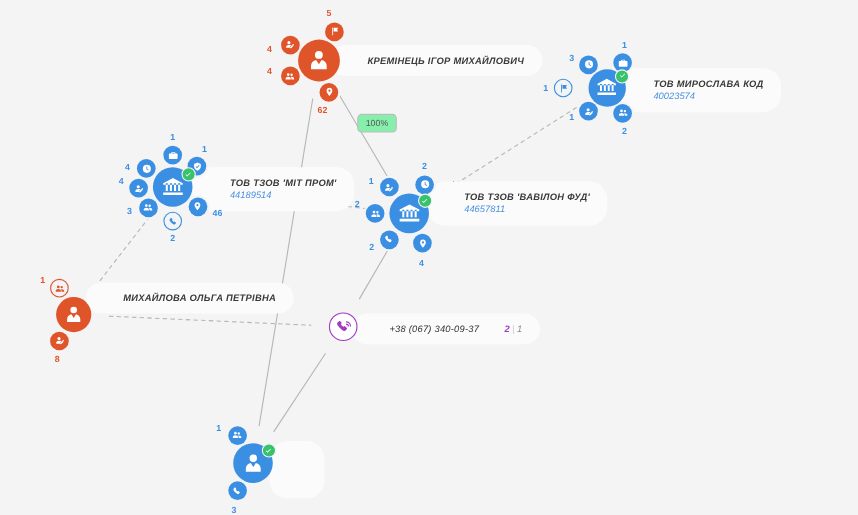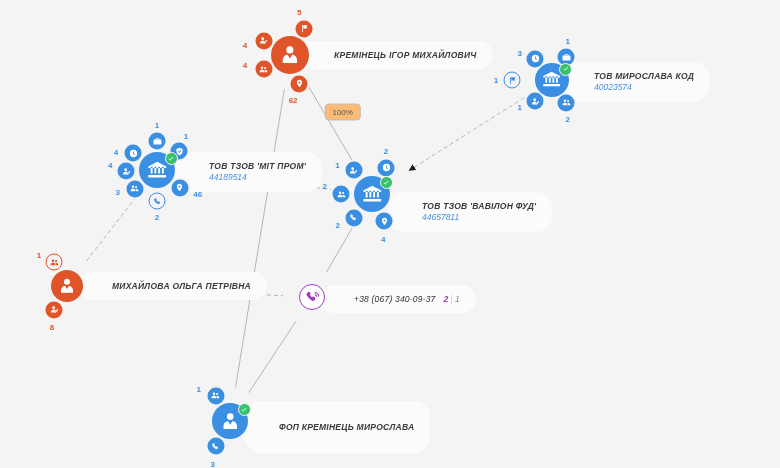--- a/index.html
+++ b/index.html
@@ -33,35 +33,35 @@
     box-shadow:0 0 0 0 rgba(0,0,0,0);
     font-style:italic;
   }
   .label.two{height:40px;border-radius:16px;}
   .label .name{
     font-size:8.5px;font-weight:bold;color:#3a3a3a;letter-spacing:.25px;
     line-height:11px;
   }
   .label .code{font-size:8.5px;color:#4a90e2;line-height:11px;font-weight:normal;}
   .label .phone{font-size:8.5px;color:#333;font-weight:normal;letter-spacing:.2px;}
-  .badge-pair{display:inline-block;margin-left:8px;text-align:right;}
+  .badge-pair{display:inline-block;margin-left:23px;text-align:right;}
   .badge-a{color:#a23bbf;font-weight:bold;}
   .badge-sep{color:#c9c9c9;margin:0 2px;}
   .badge-b{color:#8a8a8a;}
 
   .verified{
     position:absolute;width:11px;height:11px;border-radius:50%;
     background:#37c26b;border:1.5px solid #f4f4f4;z-index:8;
     display:flex;align-items:center;justify-content:center;
   }
   .verified svg{display:block;}
 
   .pct{
     position:absolute;transform:translate(-50%,-50%);
-    background:#fdba74;border:1px solid #bdbdbd;border-radius:4px;
+    background:#86efac;border:1px solid #bdbdbd;border-radius:4px;
     font-size:8px;color:#555;padding:3px 7px;z-index:9;
   }
 </style>
 </head>
 <body>
 
 <svg id="graph">
     <defs>
       <marker id="arrow" viewBox="0 0 10 10" refX="9" refY="5" markerWidth="7" markerHeight="7" orient="auto-start-reverse">
         <path d="M0 0 L10 5 L0 10 z" fill="#1a1a1a"></path>
@@ -234,21 +234,21 @@
         <path d="M7.4 4.2c-.5 0-1 .2-1.3.6L4.5 6.5c-.8.9-.9 2.2-.3 3.2 2 3.4 5 6.4 8.4 8.4 1 .6 2.3.5 3.2-.3l1.7-1.6c.7-.7.7-1.8 0-2.4l-2-1.8a1.5 1.5 0 0 0-2 0l-.8.7a17 17 0 0 1-3.5-3.5l.7-.8c.6-.6.6-1.5 0-2.1L8.5 4.6a1.5 1.5 0 0 0-1.1-.4Z"></path>
       </svg>
     </div>
     <div class="satnum" style="left: 337.815px; top: 224.78px; color: rgb(59, 143, 227);">2</div>
     <div class="sat" style="left: 384.202px; top: 221.406px; width: 17px; height: 17px; background: rgb(59, 143, 227); box-shadow: rgb(244, 244, 244) 0px 0px 0px 2px;">
       <svg width="10" height="10" viewBox="0 0 24 24" fill="#ffffff">
         <path d="M12 3.2c-3.5 0-6.3 2.8-6.3 6.3 0 4.7 6.3 11.3 6.3 11.3s6.3-6.6 6.3-11.3c0-3.5-2.8-6.3-6.3-6.3Zm0 8.6a2.4 2.4 0 1 1 0-4.8 2.4 2.4 0 0 1 0 4.8Z"></path>
       </svg>
     </div>
     <div class="satnum" style="left: 383.128px; top: 238.634px; color: rgb(59, 143, 227);">4</div>
-    <div class="label two" style="left: 388px; top: 192px;">
+    <div class="label two" style="left: 388px; top: 165px;">
       <div class="name">ТОВ ТЗОВ 'ВАВІЛОН ФУД'</div>
       <div class="code">44657811</div>
     </div>
     <div class="hub" style="left: 372px; top: 194px; width: 36px; height: 36px; background: rgb(59, 143, 227);">
       <svg width="22.5" height="22.5" viewBox="0 0 24 24" fill="#ffffff">
         <path d="M12 3 2.5 8v1.6h19V8L12 3Zm-7 5.2h2v7.3H5V8.2Zm4 0h2v7.3H9V8.2Zm4 0h2v7.3h-2V8.2Zm4 0h2v7.3h-2V8.2ZM2.5 17h19v2.6h-19V17Z"></path>
       </svg>
     </div>
     <div class="verified" style="left: 379.96px; top: 176.04px;">
       <svg width="8" height="8" viewBox="0 0 24 24" fill="#ffffff">
@@ -260,21 +260,21 @@
         <path d="M8.4 11a3 3 0 1 0 0-6 3 3 0 0 0 0 6Zm7.4 0a2.6 2.6 0 1 0 0-5.2 2.6 2.6 0 0 0 0 5.2ZM8.4 12.6c-3 0-5.6 1.6-5.6 3.9v2.1h11.2v-2.1c0-2.3-2.6-3.9-5.6-3.9Zm7.4.3c-.7 0-1.4.1-2 .3 1 .9 1.6 2.1 1.6 3.3v2.1h5.8v-2c0-2.1-2.3-3.7-5.4-3.7Z"></path>
       </svg>
     </div>
     <div class="satnum" style="left: 38.8965px; top: 254.788px; color: rgb(224, 84, 42);">1</div>
     <div class="sat" style="left: 54.3243px; top: 309.84px; width: 17px; height: 17px; background: rgb(224, 84, 42); box-shadow: rgb(244, 244, 244) 0px 0px 0px 2px;">
       <svg width="10" height="10" viewBox="0 0 24 24" fill="#ffffff">
         <path d="M10 11.2a3.4 3.4 0 1 0 0-6.8 3.4 3.4 0 0 0 0 6.8Zm0 1.6c-3.3 0-6.2 1.8-6.2 4.3v2h8.5l-.2-2.3 3.4-3.4c-1.4-.4-3.3-.6-5.5-.6Zm10.6-.7-1.1-1.1a.9.9 0 0 0-1.3 0l-1 1 2.4 2.4 1-1a.9.9 0 0 0 0-1.3Zm-3.2.8-4.8 4.8-.3 2.6 2.6-.3 4.8-4.8-2.3-2.3Z"></path>
       </svg>
     </div>
     <div class="satnum" style="left: 51.9511px; top: 327.346px; color: rgb(224, 84, 42);">8</div>
-    <div class="label" style="left: 78px; top: 272px;">
+    <div class="label" style="left: 78px; top: 257px;">
       <div class="name">МИХАЙЛОВА ОЛЬГА ПЕТРІВНА</div>
     </div>
     <div class="hub" style="left: 67px; top: 286px; width: 32px; height: 32px; background: rgb(224, 84, 42);">
       <svg width="20" height="20" viewBox="0 0 24 24" fill="#ffffff">
         <path d="M12 3.4a3.6 3.6 0 1 0 0 7.2 3.6 3.6 0 0 0 0-7.2Zm-2.5 8.2C6.6 12.3 4.8 14.3 4.8 17v3.2h14.4V17c0-2.7-1.8-4.7-4.7-5.4l-2.5 4-2.5-4Z"></path>
       </svg>
     </div>
     <div class="label" style="left: 320px; top: 285px;">
       <div class="phone"><span>+38 (067) 340-09-37</span><span class="badge-pair"><span class="badge-a">2</span><span class="badge-sep">|</span><span class="badge-b">1</span></span></div>
     </div>
@@ -289,21 +289,20 @@
       </svg>
     </div>
     <div class="satnum" style="left: 198.74px; top: 388.63px; color: rgb(59, 143, 227);">1</div>
     <div class="sat" style="left: 215.5px; top: 446.115px; width: 17px; height: 17px; background: rgb(59, 143, 227); box-shadow: rgb(244, 244, 244) 0px 0px 0px 2px;">
       <svg width="10" height="10" viewBox="0 0 24 24" fill="#ffffff">
         <path d="M7.4 4.2c-.5 0-1 .2-1.3.6L4.5 6.5c-.8.9-.9 2.2-.3 3.2 2 3.4 5 6.4 8.4 8.4 1 .6 2.3.5 3.2-.3l1.7-1.6c.7-.7.7-1.8 0-2.4l-2-1.8a1.5 1.5 0 0 0-2 0l-.8.7a17 17 0 0 1-3.5-3.5l.7-.8c.6-.6.6-1.5 0-2.1L8.5 4.6a1.5 1.5 0 0 0-1.1-.4Z"></path>
       </svg>
     </div>
     <div class="satnum" style="left: 212.768px; top: 463.65px; color: rgb(59, 143, 227);">3</div>
     <div class="label two" style="left: 245px; top: 401px; height: 52px;">
-      <div class="name">ФОП КРЕМІНЕЦЬ МИРОСЛАВА</div>
     </div>
     <div class="hub" style="left: 230px; top: 421px; width: 36px; height: 36px; background: rgb(59, 143, 227);">
       <svg width="22.5" height="22.5" viewBox="0 0 24 24" fill="#ffffff">
         <path d="M12 3.4a3.6 3.6 0 1 0 0 7.2 3.6 3.6 0 0 0 0-7.2Zm-2.5 8.2C6.6 12.3 4.8 14.3 4.8 17v3.2h14.4V17c0-2.7-1.8-4.7-4.7-5.4l-2.5 4-2.5-4Z"></path>
       </svg>
     </div>
     <div class="verified" style="left: 237.96px; top: 403.04px;">
       <svg width="8" height="8" viewBox="0 0 24 24" fill="#ffffff">
         <path d="M9.6 16.5 5 11.9l1.5-1.5 3.1 3.1 7.9-7.9L19 7.1 9.6 16.5Z"></path>
       </svg>

